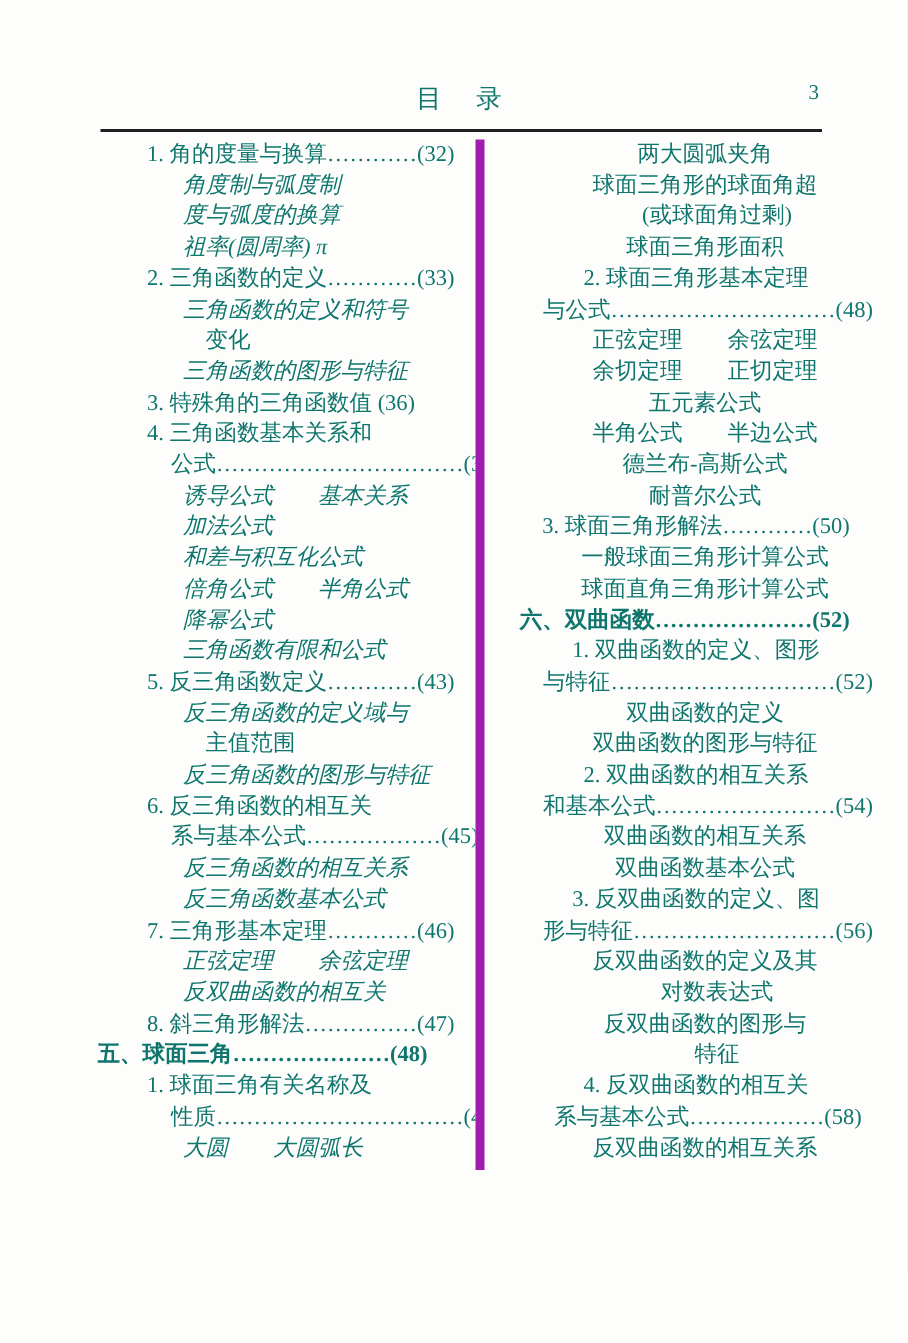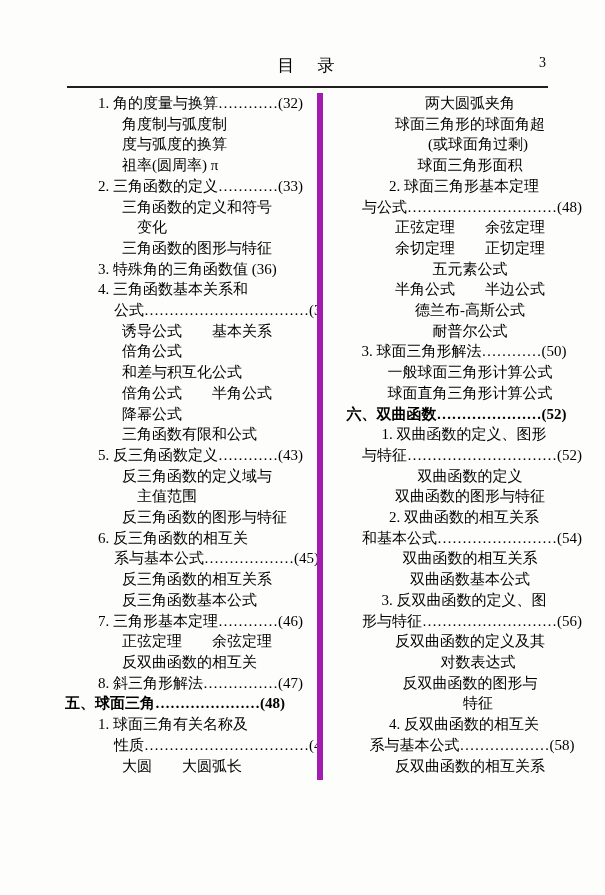--- a/index.html
+++ b/index.html
@@ -6,21 +6,21 @@
     margin: 0;
     padding: 0;
     background: #e8e8e8;
   }
   .page {
     position: relative;
     width: 605px;
     height: 895px;
     margin: 0 auto;
     background: #fdfdfc;
-    color: #000000;
+    color: #0f766e;
     font-family: "Liberation Serif", "DejaVu Serif", serif;
     overflow: hidden;
   }
   .hdr {
     position: absolute;
     top: 54px;
     left: 67px;
     right: 57px;
     border-bottom: 2px solid #1f1f1f;
     padding-bottom: 9px;
@@ -61,21 +61,21 @@
     font-size: 15px;
     line-height: 20.7px;
     white-space: nowrap;
     overflow: hidden;
   }
   .toc-line.bold { font-weight: bold; }
   
   .col-left .h   { padding-left: 0; }
   .col-left .i1  { padding-left: 33px; }
   .col-left .i1c { padding-left: 49px; }
-  .col-left .i2  { padding-left: 57px; }
+  .col-left .i2  { padding-left: 57px; font-style: italic; }
   .col-left .i3  { padding-left: 72px; }
   
   .col-right .h   { padding-left: 0; }
   .col-right .i1  { padding-left: 15px; }
   .col-right .i1c { padding-left: 31px; }
   .col-right .i2  { padding-left: 27px; }
   .col-right .i3  { padding-left: 43px; }
 </style>
 </head>
 <body>
@@ -92,21 +92,21 @@
         <div class="toc-line i2">度与弧度的换算</div>
         <div class="toc-line i2">祖率(圆周率) π</div>
         <div class="toc-line i1">2. 三角函数的定义…………(33)</div>
         <div class="toc-line i2">三角函数的定义和符号</div>
         <div class="toc-line i3">变化</div>
         <div class="toc-line i2">三角函数的图形与特征</div>
         <div class="toc-line i1">3. 特殊角的三角函数值 (36)</div>
         <div class="toc-line i1">4. 三角函数基本关系和</div>
         <div class="toc-line i1c">公式……………………………(38)</div>
         <div class="toc-line i2">诱导公式　　基本关系</div>
-        <div class="toc-line i2">倍角公式</div>
+        <div class="toc-line i2">加法公式</div>
         <div class="toc-line i2">和差与积互化公式</div>
         <div class="toc-line i2">倍角公式　　半角公式</div>
         <div class="toc-line i2">降幂公式</div>
         <div class="toc-line i2">三角函数有限和公式</div>
         <div class="toc-line i1">5. 反三角函数定义…………(43)</div>
         <div class="toc-line i2">反三角函数的定义域与</div>
         <div class="toc-line i3">主值范围</div>
         <div class="toc-line i2">反三角函数的图形与特征</div>
         <div class="toc-line i1">6. 反三角函数的相互关</div>
         <div class="toc-line i1c">系与基本公式………………(45)</div>

